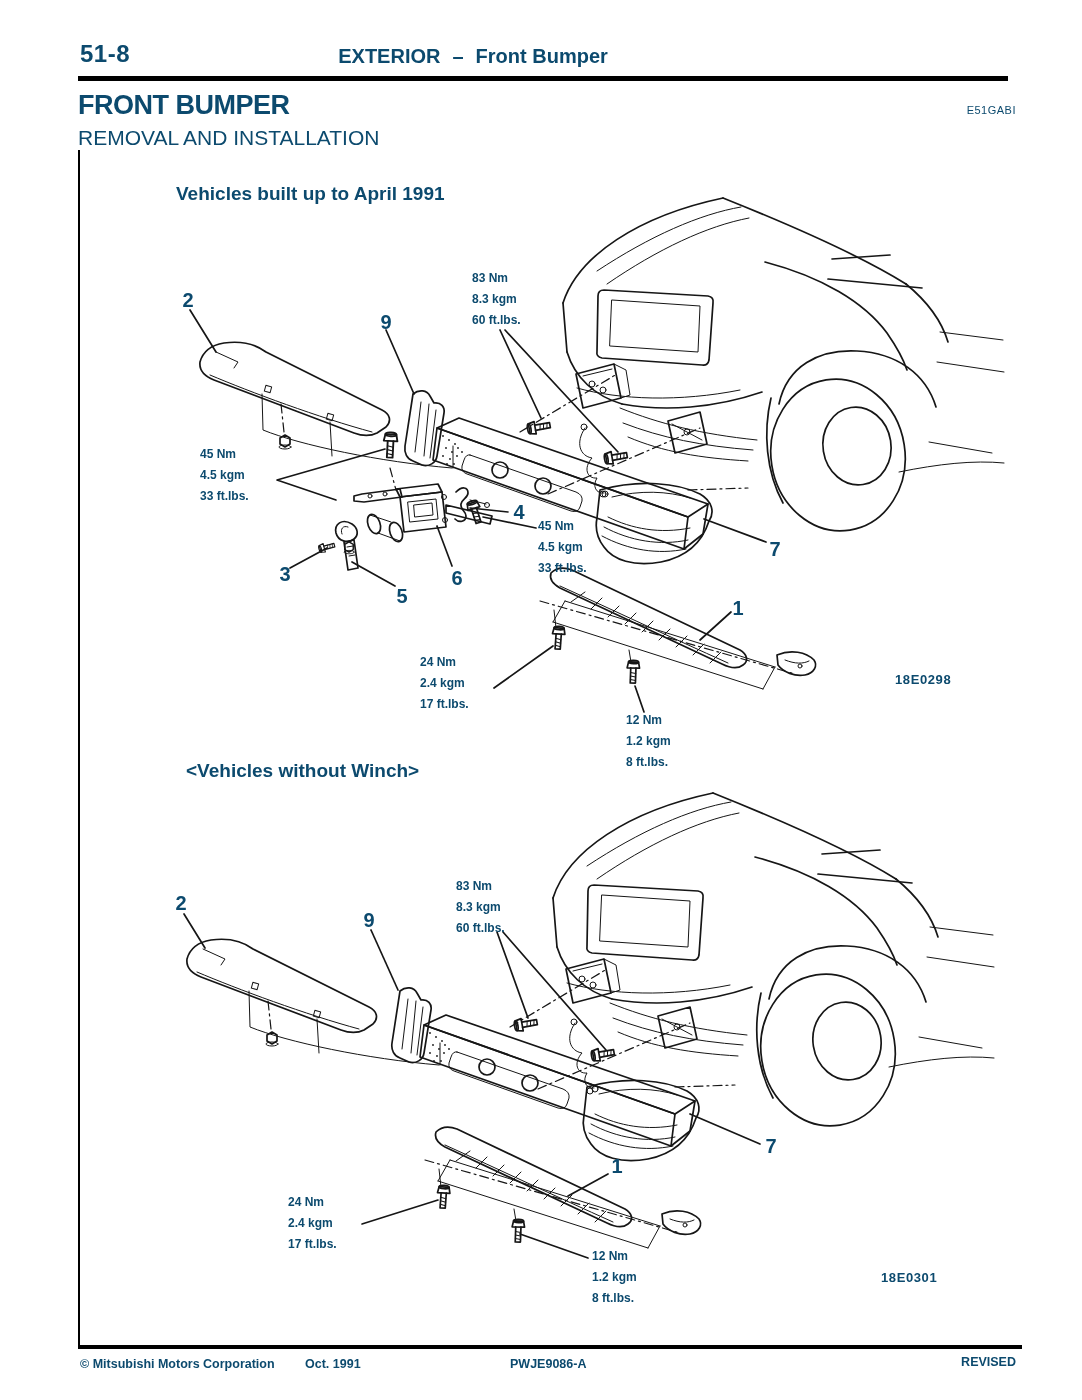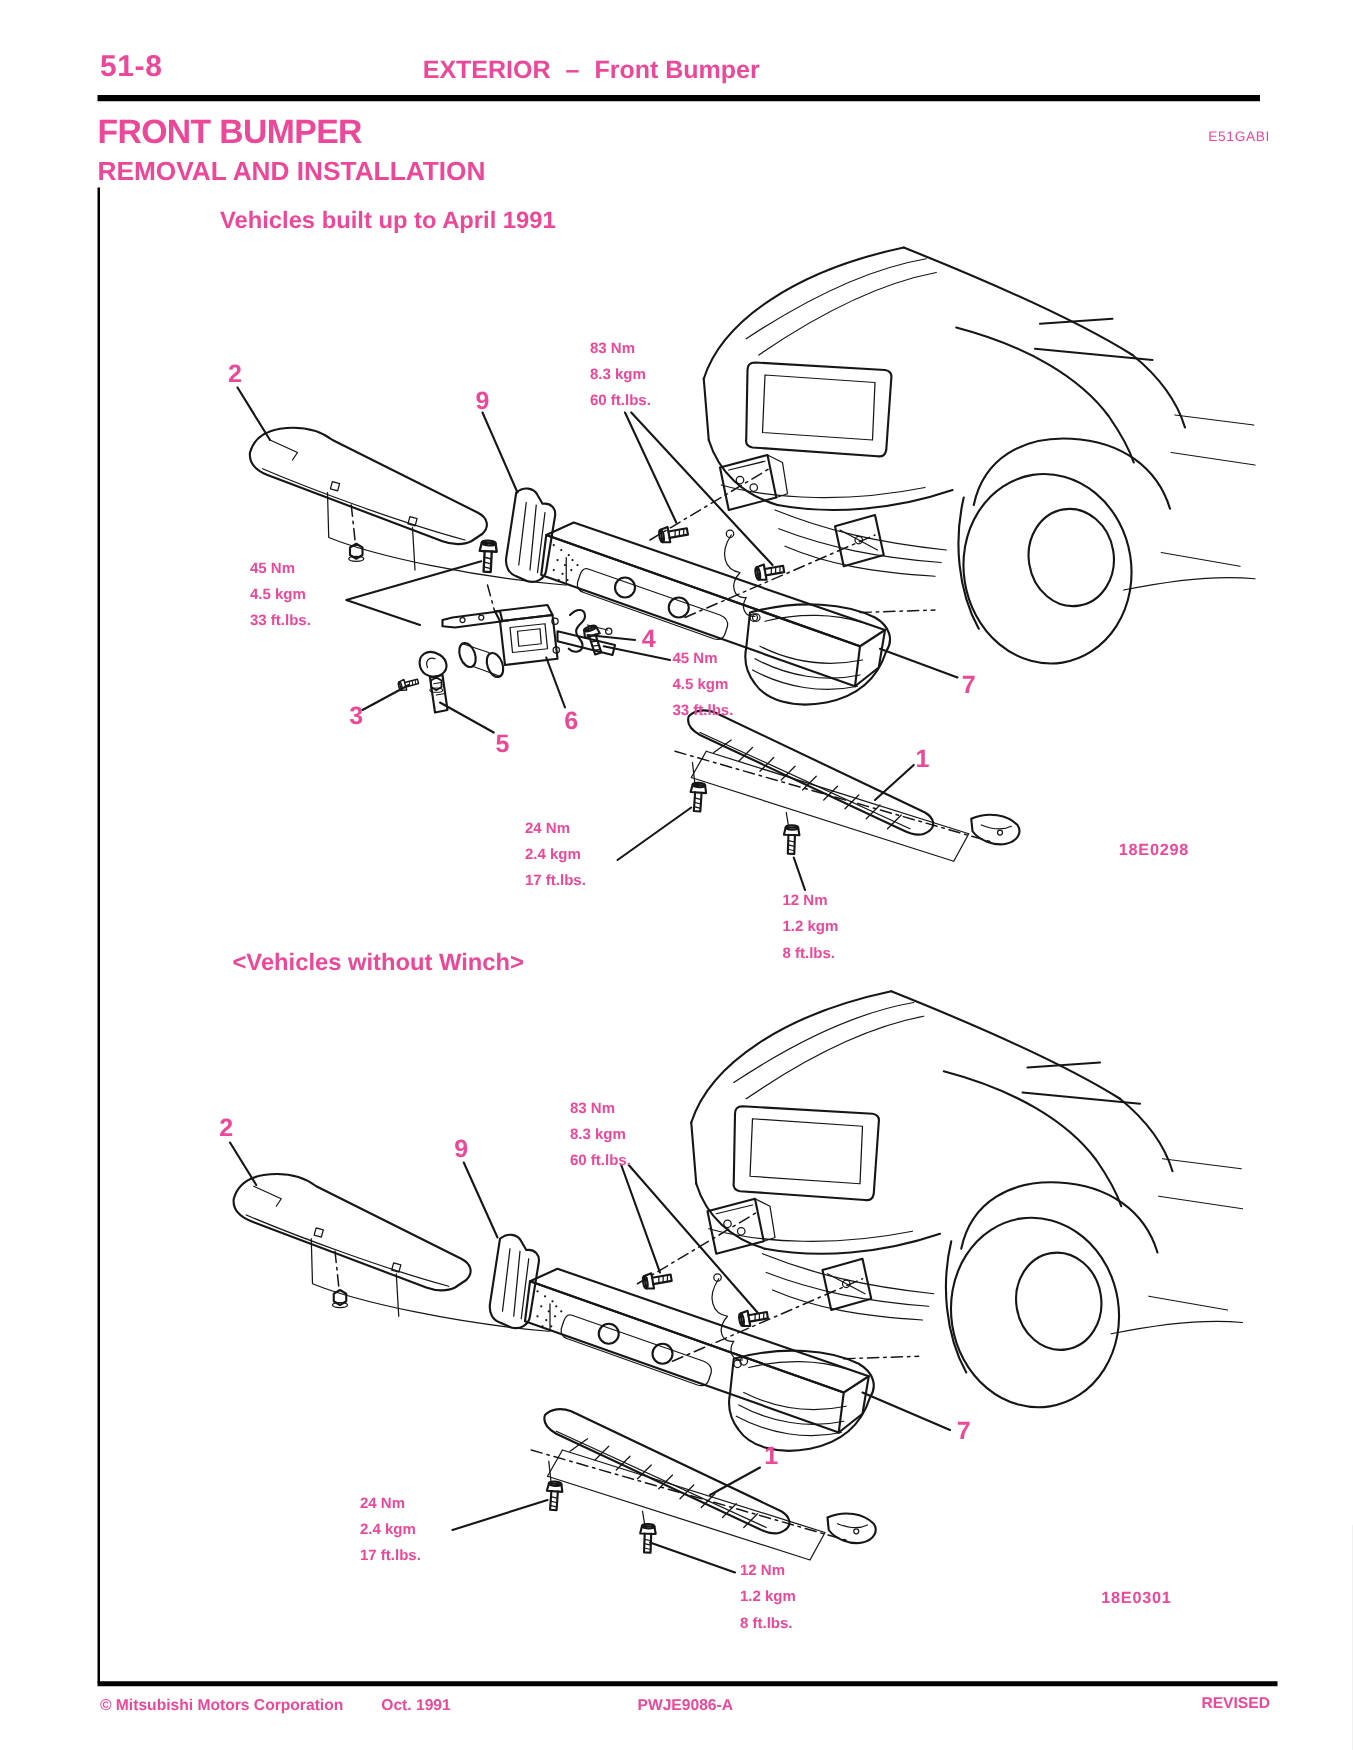--- a/index.html
+++ b/index.html
@@ -1,35 +1,35 @@
 <!DOCTYPE html>
 <html><head>
 <meta charset="utf-8">
 <style>
   html,body{margin:0;padding:0;background:#e8e8e8;}
   .page{
     position:relative;width:1082px;height:1400px;background:#ffffff;
-    font-family:"Liberation Sans",sans-serif;color:#ec4899;overflow:hidden;
+    font-family:"Liberation Sans",sans-serif;color:#0c4a6e;overflow:hidden;
     margin:0 auto;
   }
   .abs{position:absolute;}
   .art{position:absolute;left:0;top:0;width:1082px;height:1400px;}
   .art path,.art ellipse,.art line,.art polyline,.art circle,.art rect{
     fill:none;stroke:#161616;stroke-width:1.7;stroke-linecap:round;stroke-linejoin:round;
   }
   .art .thin{stroke-width:1;}
   .art .dashdot{stroke-dasharray:9 4 2 4;stroke-width:1.2;}
   .art .dot{fill:#161616;stroke:none;}
   .hdr-num{left:80px;top:40px;font-size:24px;font-weight:bold;letter-spacing:.5px;}
   .hdr-center{left:0;top:45px;width:946px;text-align:center;font-size:20px;font-weight:bold;}
   .hdr-center .sep{margin:0 12px;}
   .rule{background:#000;}
   .title-main{left:78px;top:90px;font-size:27px;font-weight:bold;letter-spacing:-.5px;}
   .title-code{left:816px;top:104px;width:200px;text-align:right;font-size:11px;font-weight:normal;letter-spacing:.5px;}
-  .title-sub{left:78px;top:126px;font-size:21px;font-weight:bold;}
+  .title-sub{left:78px;top:126px;font-size:21px;font-weight:normal;}
   .fig-heading{font-size:19px;font-weight:bold;line-height:26px;}
   .plabel{font-size:20px;font-weight:bold;transform:translate(-50%,-50%);}
   .torque{font-size:12px;font-weight:bold;line-height:21px;white-space:nowrap;}
   .figcode{font-size:13px;font-weight:bold;letter-spacing:.6px;}
   .foot{font-size:12.5px;font-weight:bold;}
 </style>
 </head>
 <body>
 
 <div class="page">
@@ -211,21 +211,21 @@
   <div class="abs hdr-center">
     <span>EXTERIOR</span><span class="sep">–</span><span>Front Bumper</span>
   </div>
   <div class="abs rule" style="left:78px;top:76px;width:930px;height:5px;"></div>
   <div class="abs rule" style="left:78px;top:150px;width:2px;height:1196px;"></div>
 
   <div class="abs title-main">FRONT BUMPER</div>
   <div class="abs title-code">E51GABI</div>
   <div class="abs title-sub">REMOVAL AND INSTALLATION</div>
 
-  <div class="abs fig-heading" style="left:176px;top:164px;">Vehicles built up to April 1991</div>
+  <div class="abs fig-heading" style="left:176px;top:181px;">Vehicles built up to April 1991</div>
 
   <div class="abs plabel" style="left:188px;top:300px;">2</div>
   <div class="abs plabel" style="left:386px;top:322px;">9</div>
   <div class="abs plabel" style="left:519px;top:512px;">4</div>
   <div class="abs plabel" style="left:285px;top:574px;">3</div>
   <div class="abs plabel" style="left:402px;top:596px;">5</div>
   <div class="abs plabel" style="left:457px;top:578px;">6</div>
   <div class="abs plabel" style="left:775px;top:549px;">7</div>
   <div class="abs plabel" style="left:738px;top:608px;">1</div>
 

